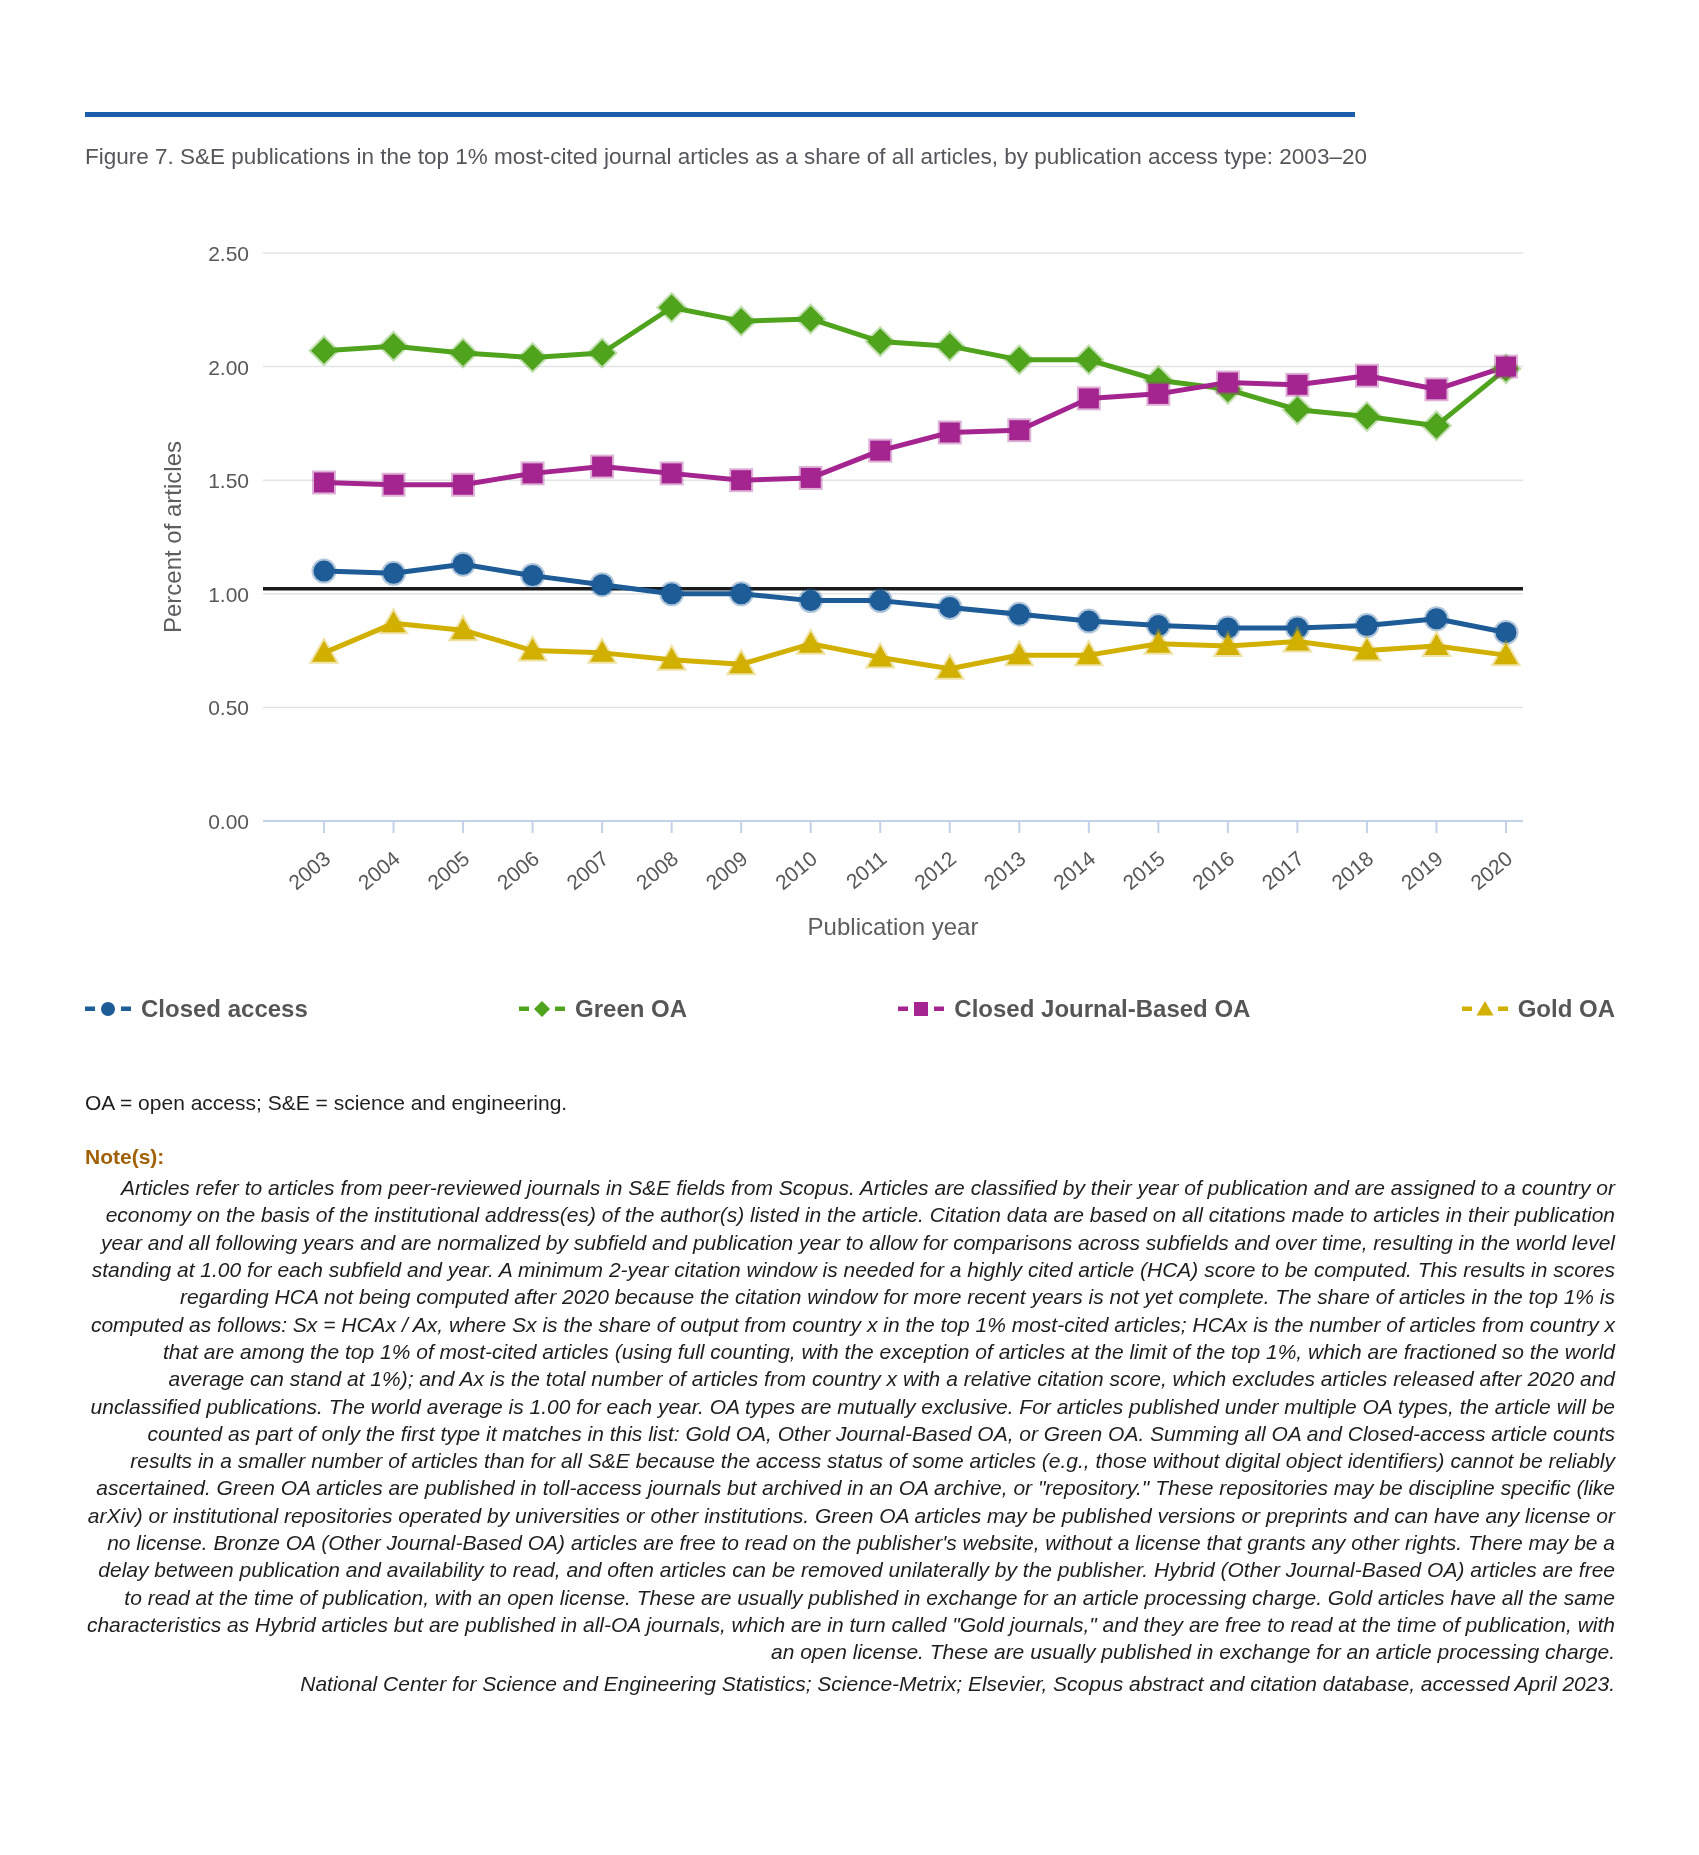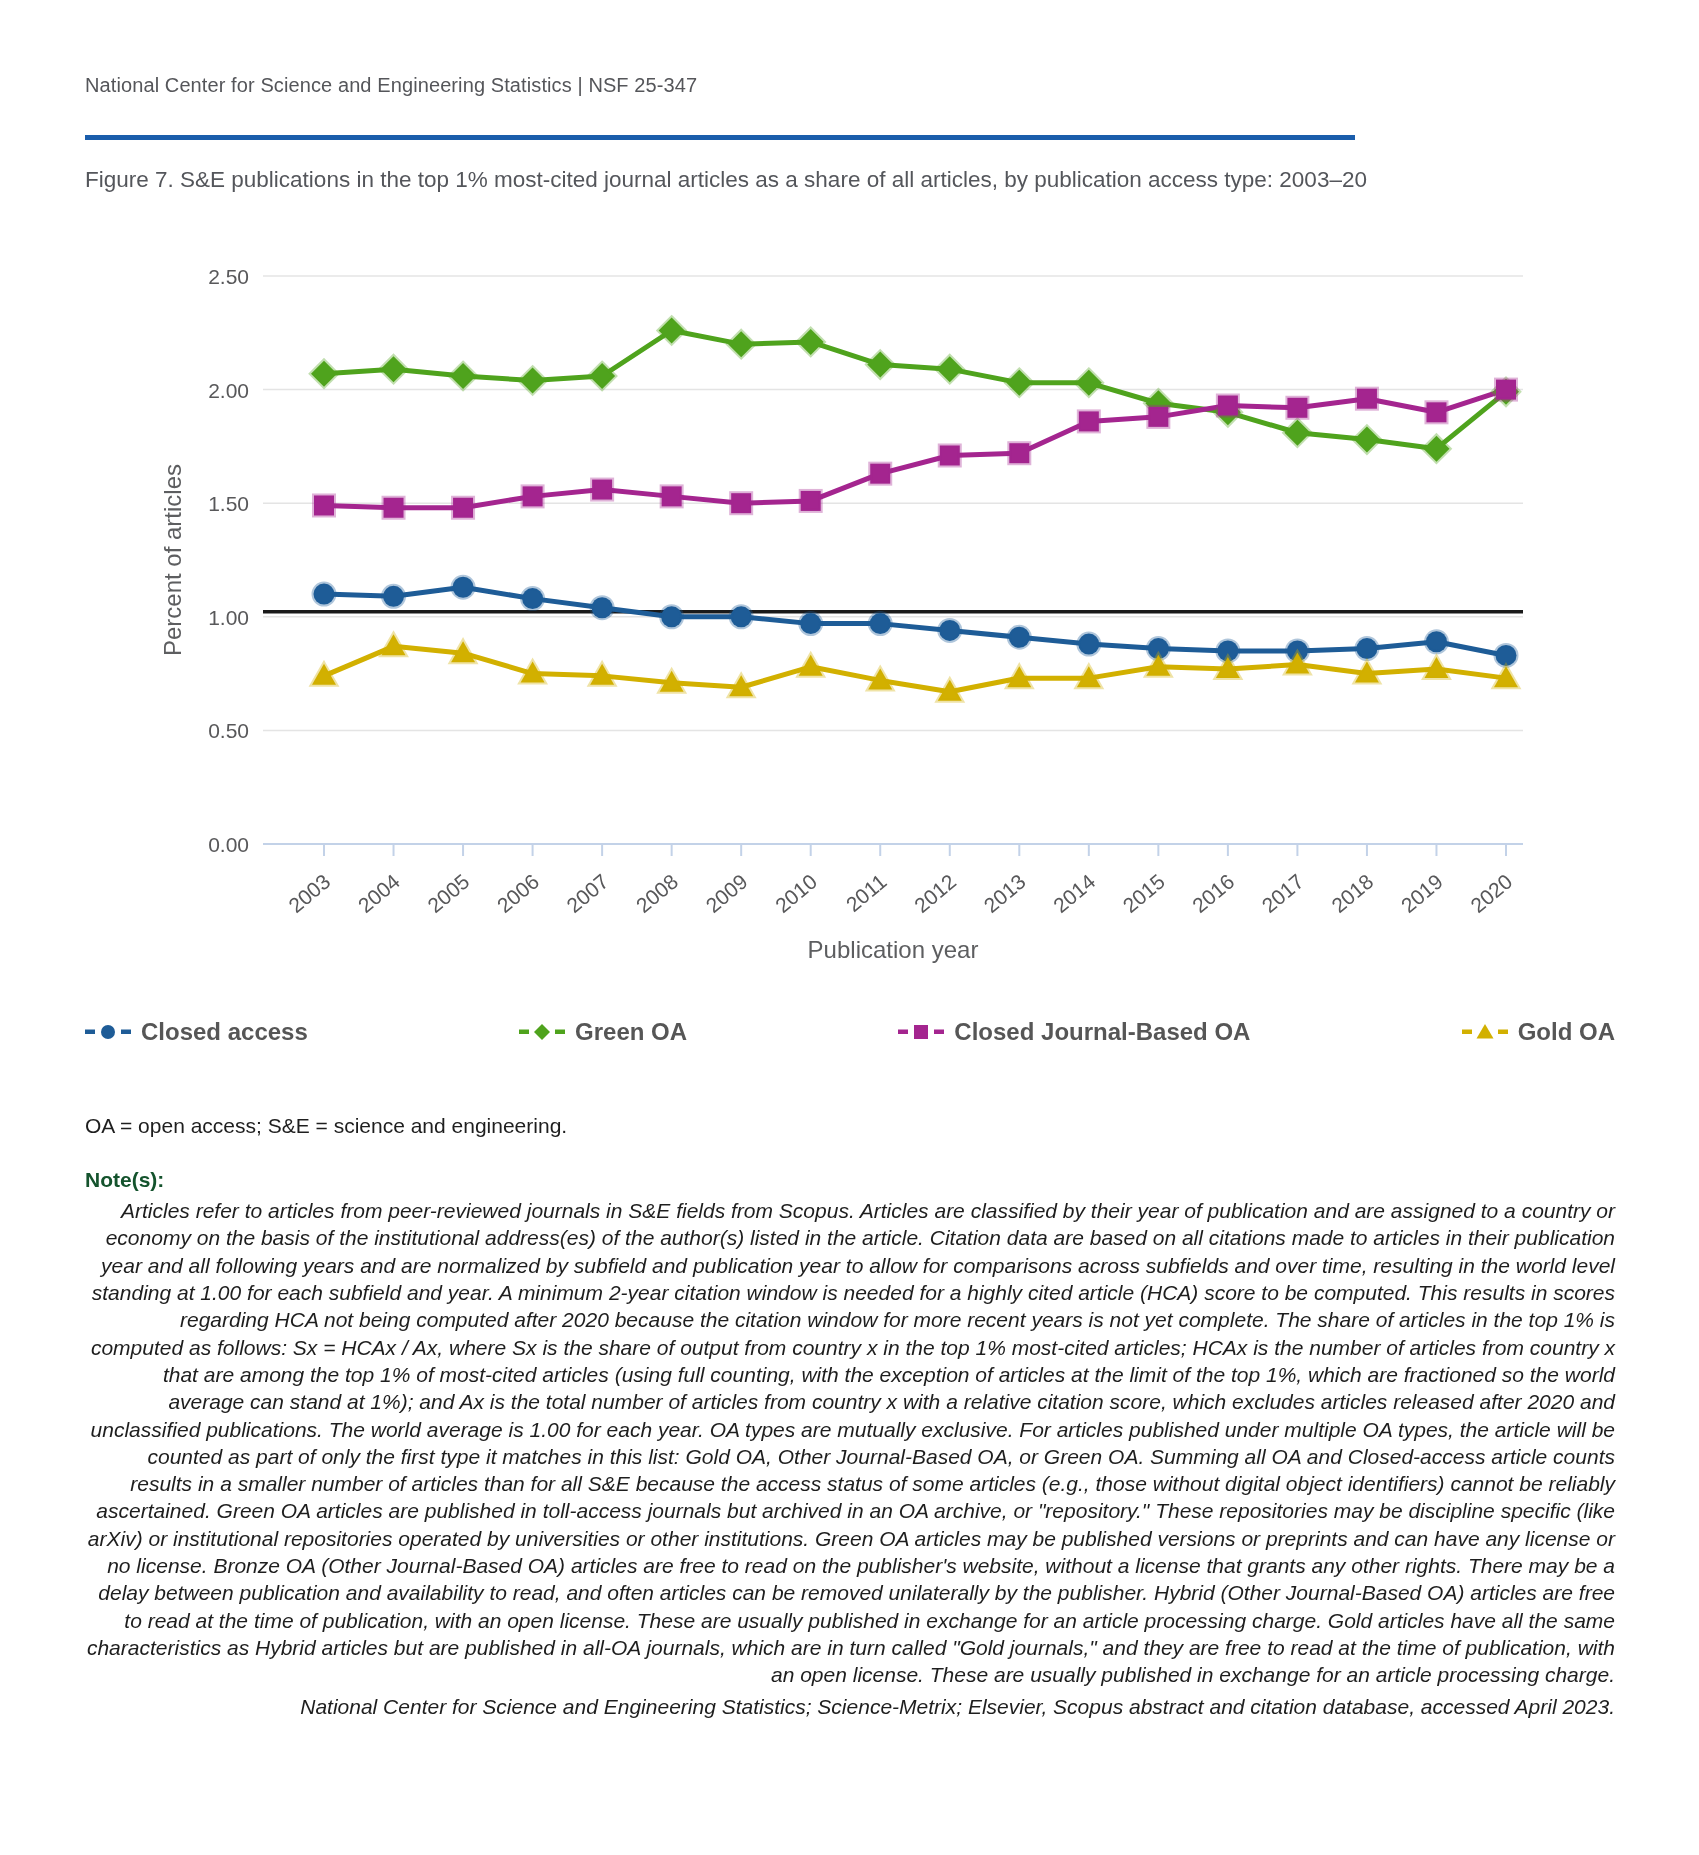--- a/index.html
+++ b/index.html
@@ -49,40 +49,37 @@
   }
   .abbr{
     margin:68px 0 12px 0;
     font-size:21px;
     color:#1e1e1e;
   }
   .note-heading{
     margin:30px 0 0 0;
     font-size:21px;
     font-weight:bold;
-    color:#14532d;
+    color:#a16207;
   }
   .note-body{
     margin:5px 0 0 0;
     font-size:21px;
     line-height:27.3px;
     color:#1e1e1e;
     max-width:1530px;
     text-align:right;
     font-style:italic;
   }
 </style>
 </head>
 <body>
 
 <div class="page">
 
-  <div class="header-line">
-    <span>National Center for Science and Engineering Statistics  |  NSF 25-347</span>
-  </div>
 
   <div class="divider"></div>
 
   <h1 class="figure-title">Figure 7. S&amp;E publications in the top 1% most-cited journal articles as a share of all articles, by publication access type: 2003–20</h1>
 
   <div class="chart-wrap">
     <svg id="chart-svg" viewBox="0 0 1530 770">
         <text x="164" y="636" text-anchor="end" class="ytick">0.00</text>
         <line x1="178" x2="1438" y1="514.4" y2="514.4" stroke="#e4e4e4" stroke-width="1.5"></line>
         <text x="164" y="522.4" text-anchor="end" class="ytick">0.50</text>

